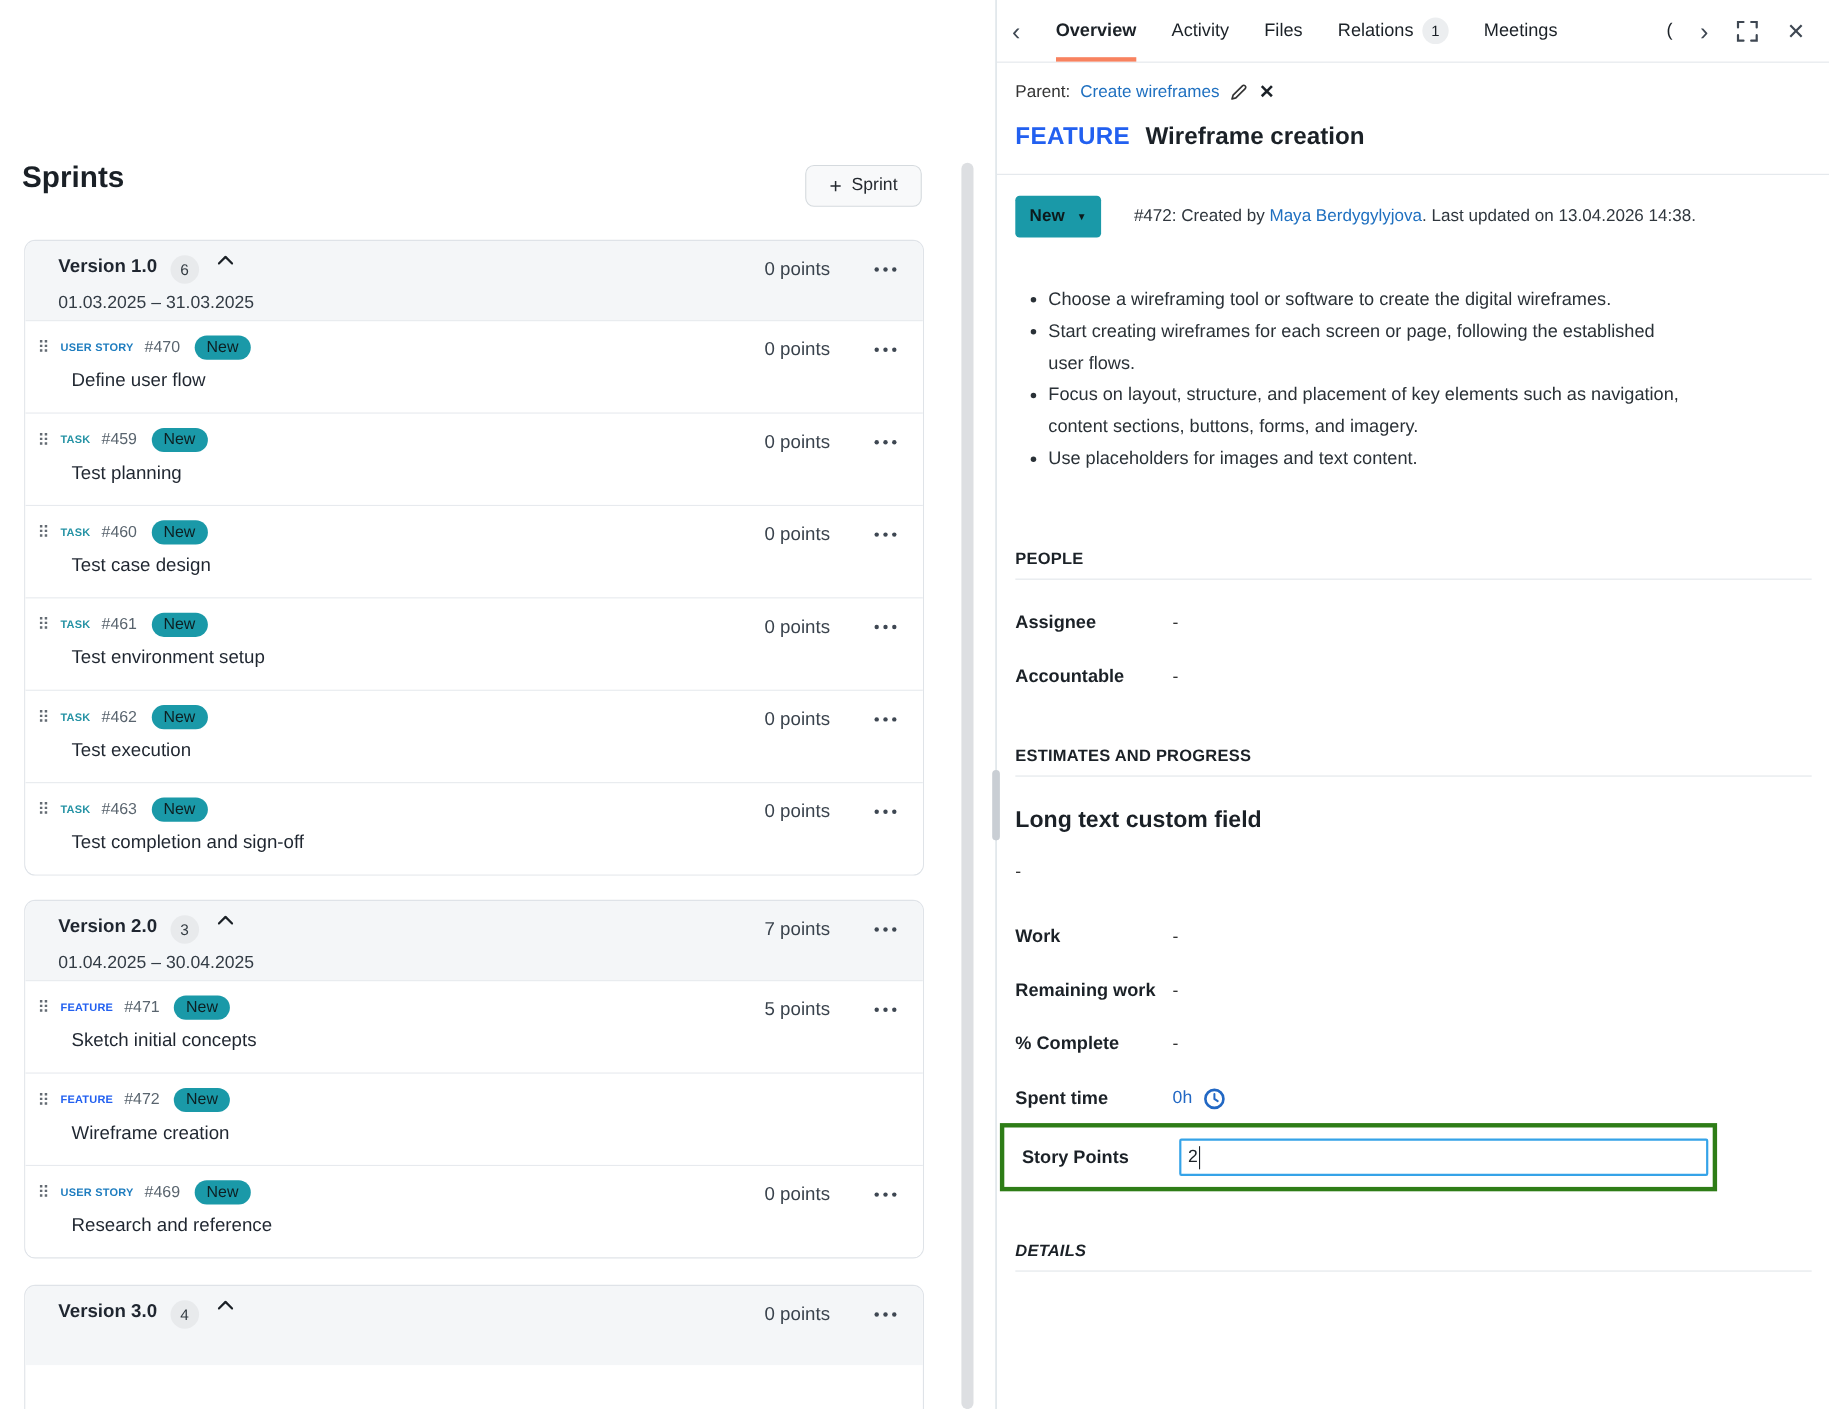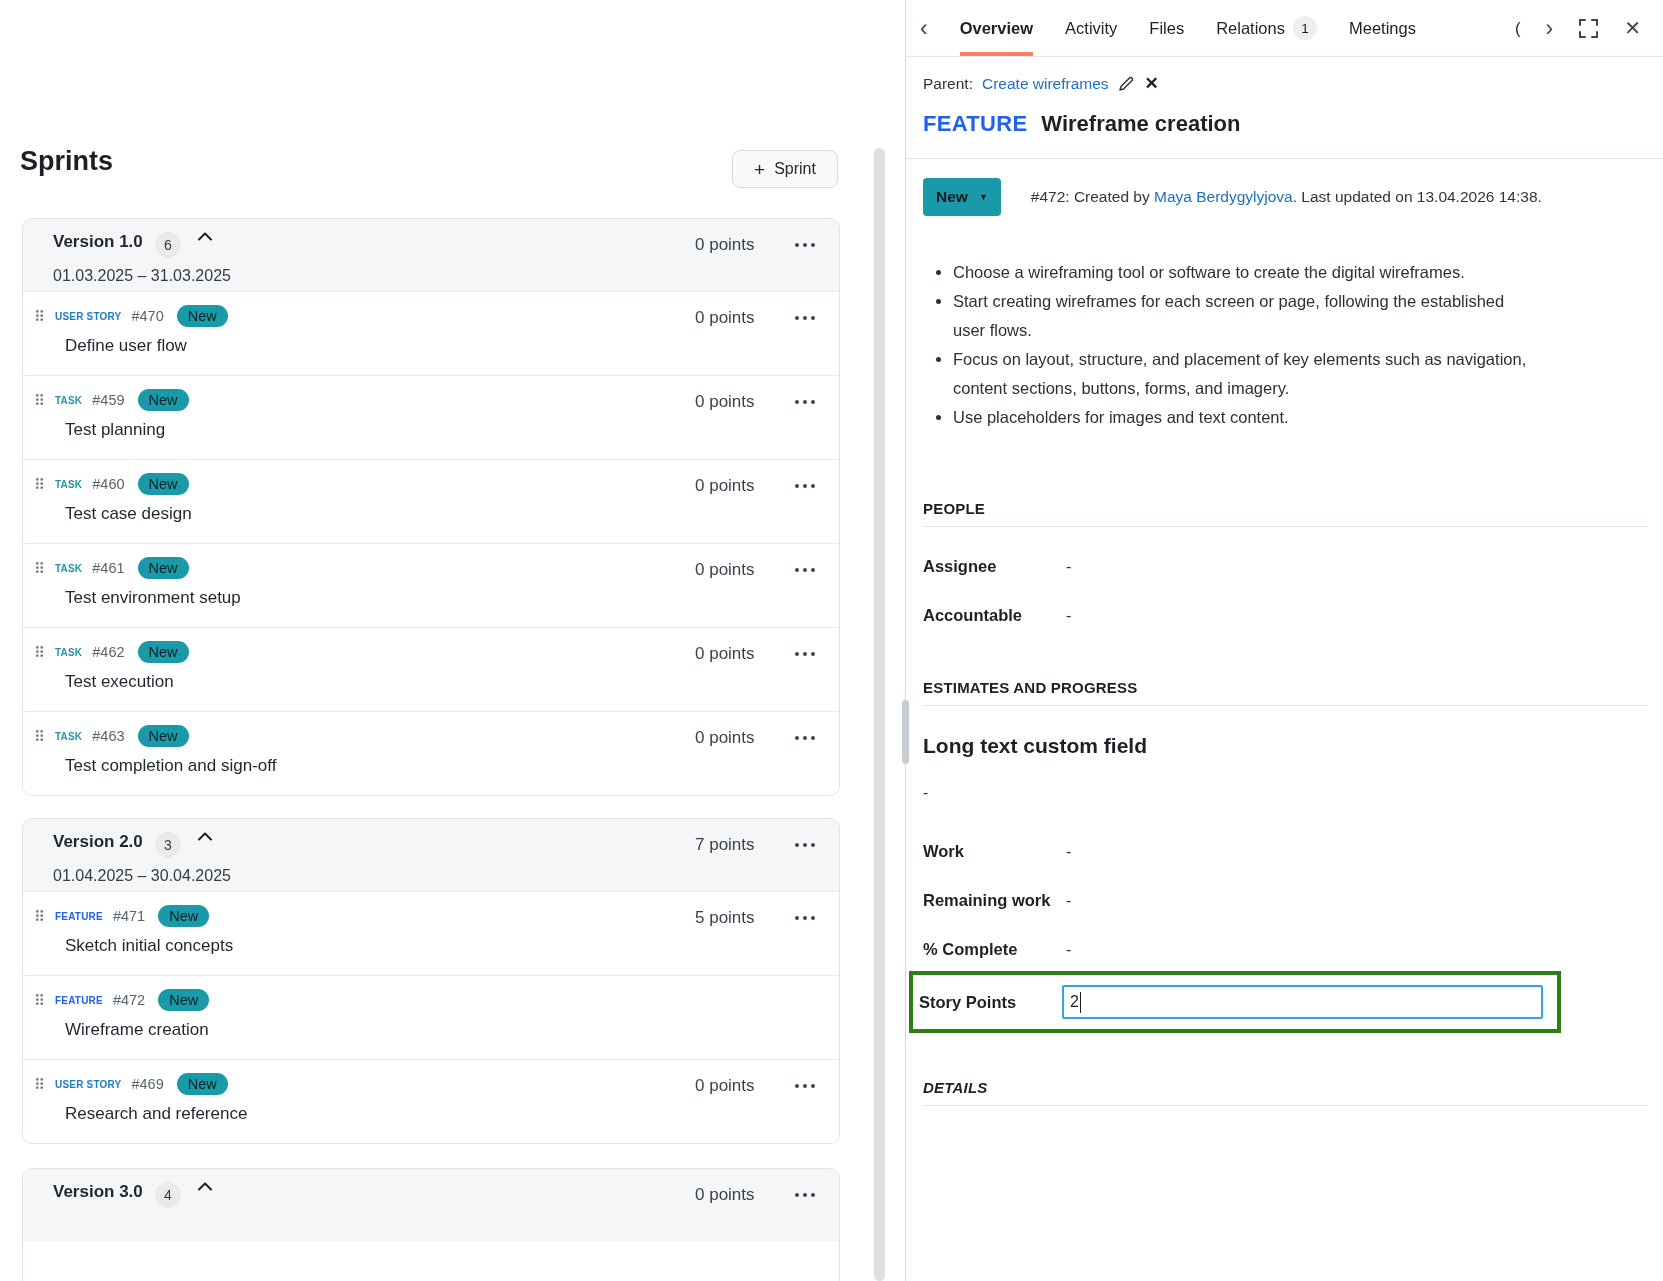--- a/index.html
+++ b/index.html
@@ -84,21 +84,21 @@
 
   .frow { margin-top:30px; display:flex; align-items:center; }
   .flabel { flex:0 0 143px; font-size:16.5px; font-weight:700; color:#1b2127; }
   .fval { font-size:16px; color:#333; }
   .fval-link { font-size:16px; color:#2268c4; display:inline-flex; align-items:center; gap:10px; cursor:pointer; }
 
   .longtext-label { margin-top:28px; font-size:21px; font-weight:700; color:#1b2127; }
   .longtext-value { margin-top:26px; font-size:16px; color:#333; }
   .mt-extra { margin-top:40px; }
 
-  .highlight-box { margin:12px 0 0 -14px; width:652px; border:4px solid #2e7d17; padding:10px 0 10px 6px; display:flex; align-items:center; }
+  .highlight-box { margin:12px 0 0 -14px; width:652px; border:4px solid #2e7d17; padding:10px 0 10px 16px; display:flex; align-items:center; }
   .sp-input { width:481px; height:34px; background:#fff; border:2px solid #35a3e8; border-radius:2px; display:flex; align-items:center; padding-left:6px;
     font-size:16px; color:#1b2127; cursor:text; }
   .caret-bar { display:inline-block; width:1.5px; height:21px; background:#1b2127; margin-left:1px; }
 
   svg { display:block; }
 </style>
 </head>
 <body>
 
 <div class="app">
@@ -456,20 +456,32 @@
           <span class="fval">-</span>
         </div>
         <div class="frow">
           <span class="flabel">Remaining work</span>
           <span class="fval">-</span>
         </div>
         <div class="frow">
           <span class="flabel">% Complete</span>
           <span class="fval">-</span>
         </div>
+        <div class="frow">
+          <span class="flabel">Spent time</span>
+          <span class="fval-link">
+            <span>0h</span>
+            <span>
+              <svg width="20" height="20" viewBox="0 0 20 20">
+                  <circle cx="10" cy="10" r="8.2" fill="none" stroke="#2268c4" stroke-width="2.4"></circle>
+                  <polyline points="10,5.5 10,10 13,12" fill="none" stroke="#2268c4" stroke-width="1.8" stroke-linecap="round"></polyline>
+                </svg>
+            </span>
+          </span>
+        </div>
 
         <div class="highlight-box">
           <span class="flabel">Story Points</span>
           <div class="sp-input">
             <span>2</span>
             <span class="caret-bar"></span>
           </div>
         </div>
       </div>
 

